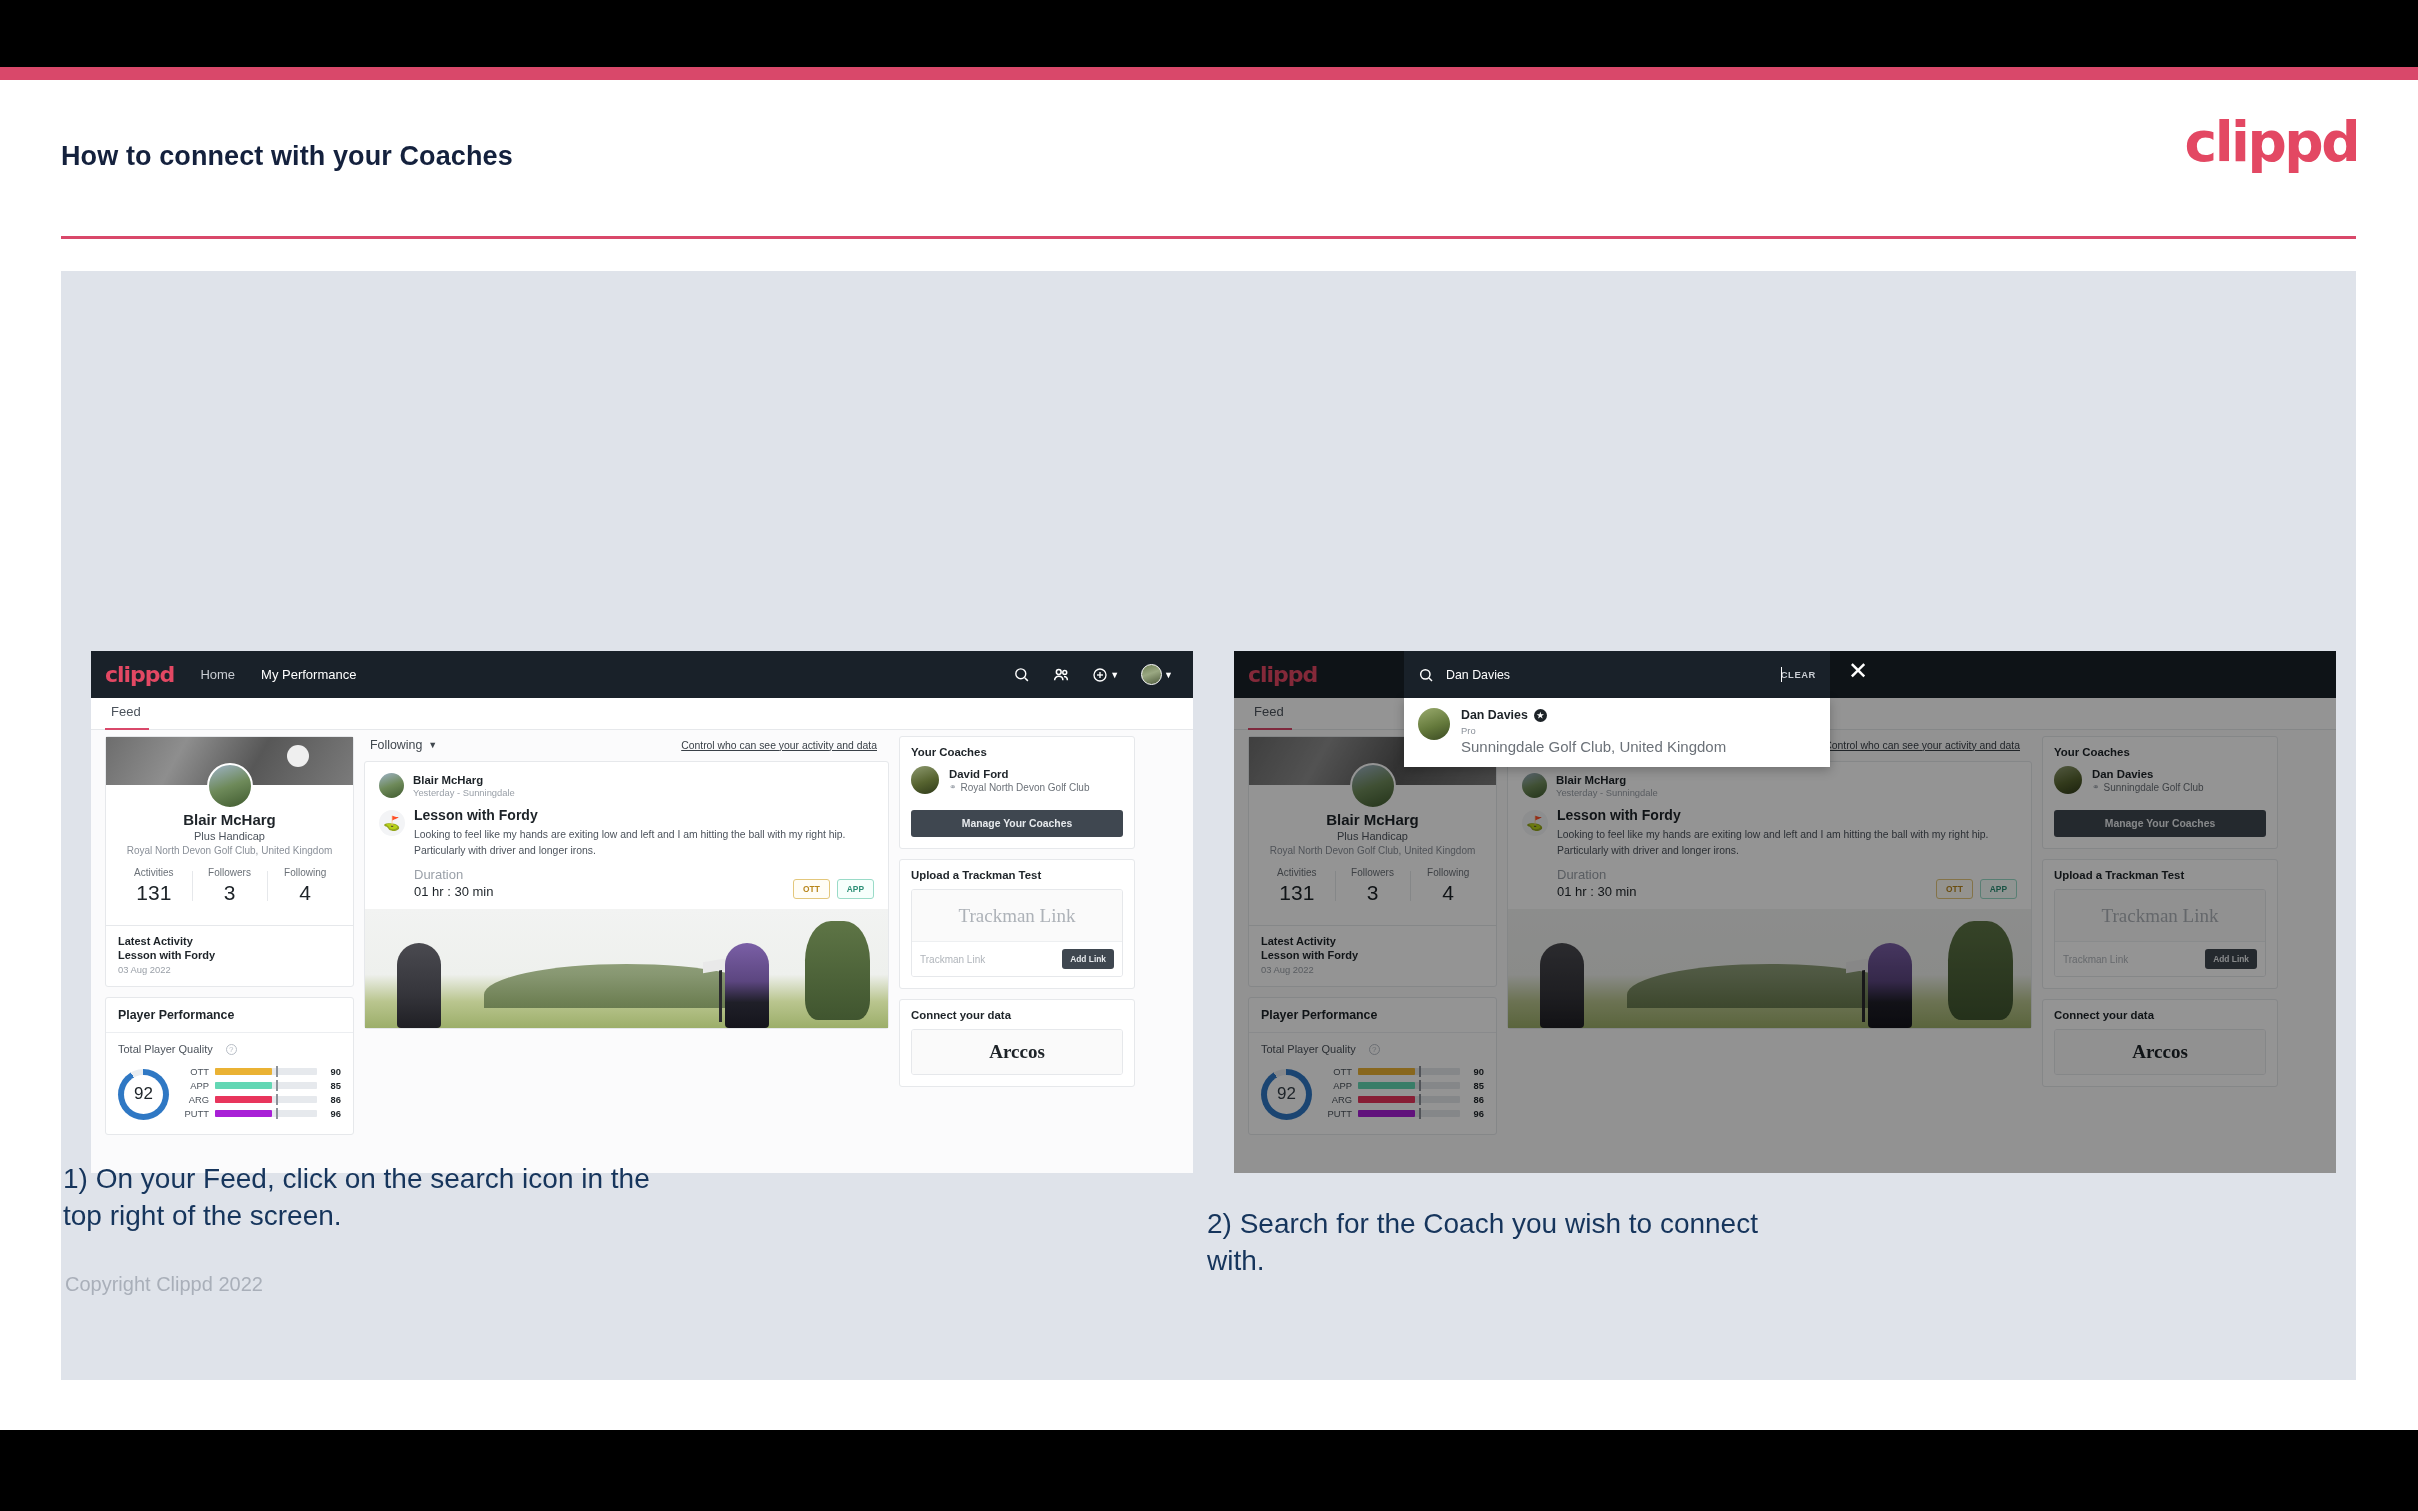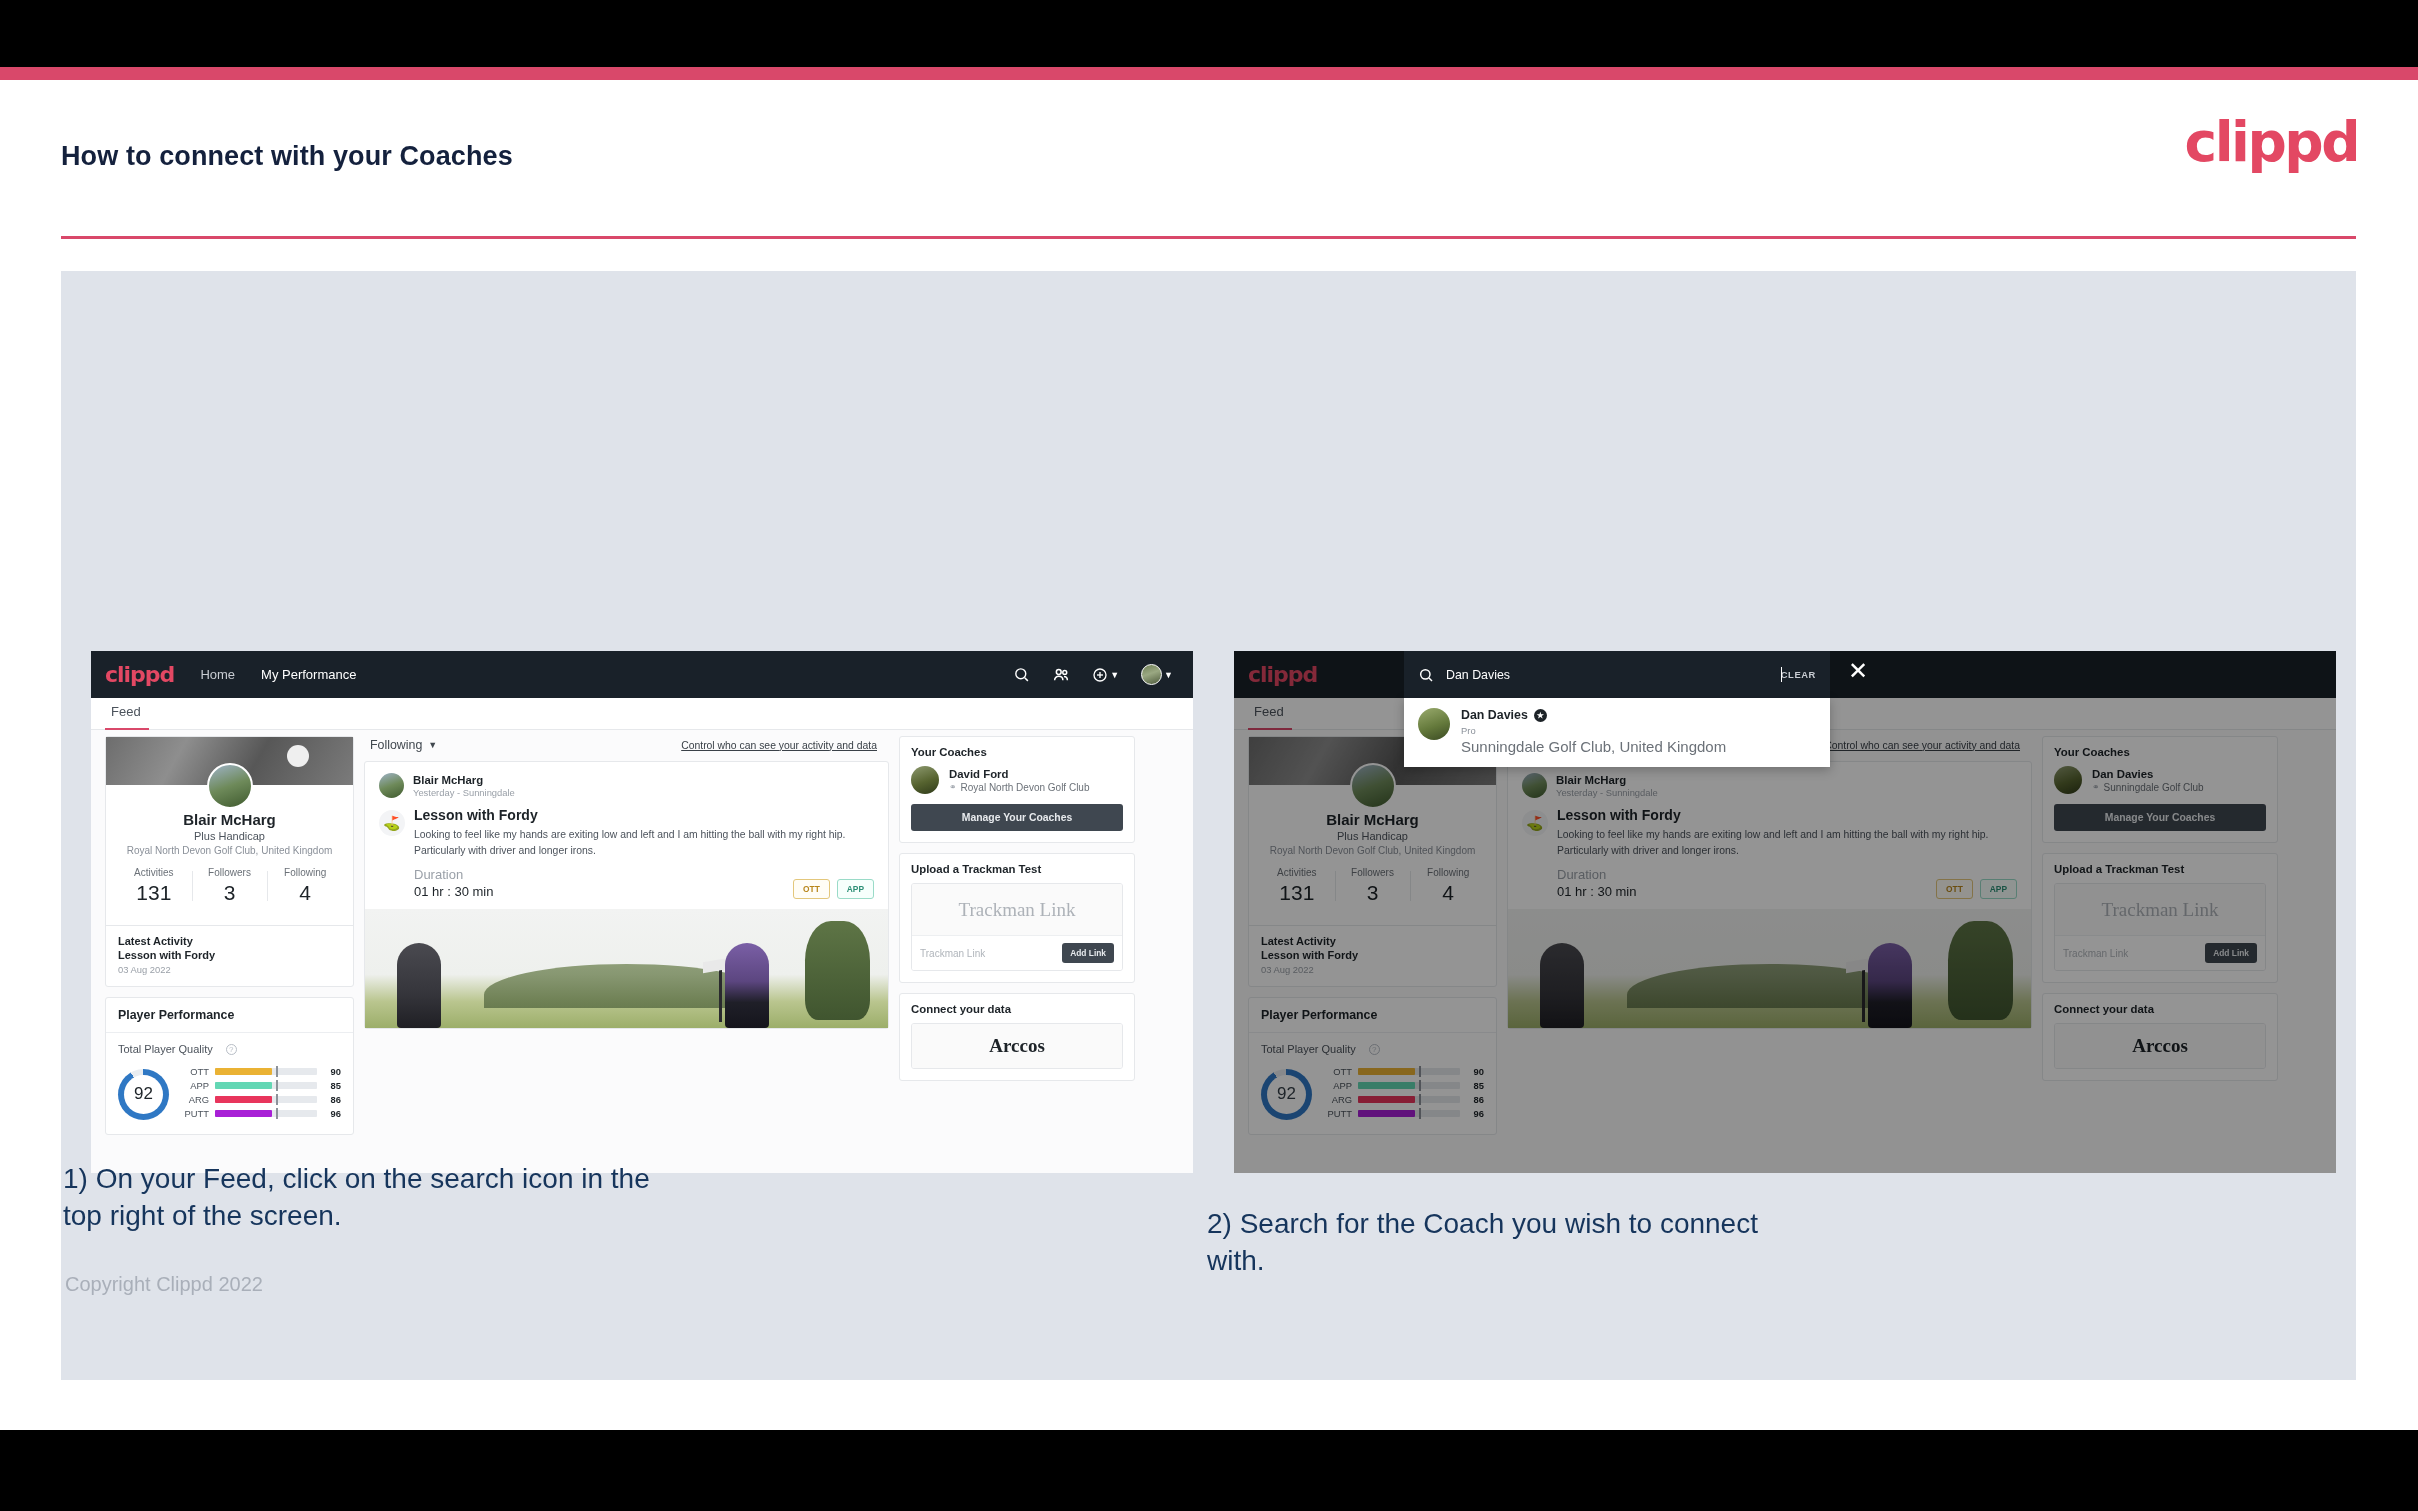--- a/index.html
+++ b/index.html
@@ -198,21 +198,21 @@
     position:absolute; bottom:20px; left:119px; right:119px; height:44px;
     background:linear-gradient(180deg,#7d8f63 0%,#5d7046 100%);
     border-radius:50% 50% 0 0 / 70% 70% 0 0; opacity:.85;
   }
   .ph-stand { position:absolute; bottom:6px; right:166px; width:3px; height:53px; background:#2a2a2e; }
   .ph-stand:before { content:""; position:absolute; top:-10px; left:-16px; width:38px; height:11px;
                      background:#e9e9e9; transform:skewY(-10deg); }
 
   
   .rc-hd { padding:9px 11px 8px; font-size:11.4px; font-weight:700; color:#1d2328; }
-  .coach-row { display:flex; align-items:center; gap:10px; padding:0 11px 10px; }
+  .coach-row { display:flex; align-items:center; gap:10px; padding:0 11px 16px; }
   .coach-av { width:28px; height:28px; border-radius:50%; flex:none;
     background:linear-gradient(160deg,#8e9a70 0%,#56632f 55%,#2f3a1a 100%); }
   .coach-name { font-size:11.4px; font-weight:700; color:#1d2328; }
   .coach-club { font-size:10px; color:#6b7178; margin-top:2px; display:flex; align-items:center; gap:4px; }
   .pin { font-size:9px; color:#9aa0a8; }
   .btn-dark {
     display:block; margin:0 11px 11px; padding:8px 0; text-align:center;
     background:#3f4750; color:#e7eaed; font-size:10.4px; font-weight:700; border-radius:3px;
   }
   .dropzone {

